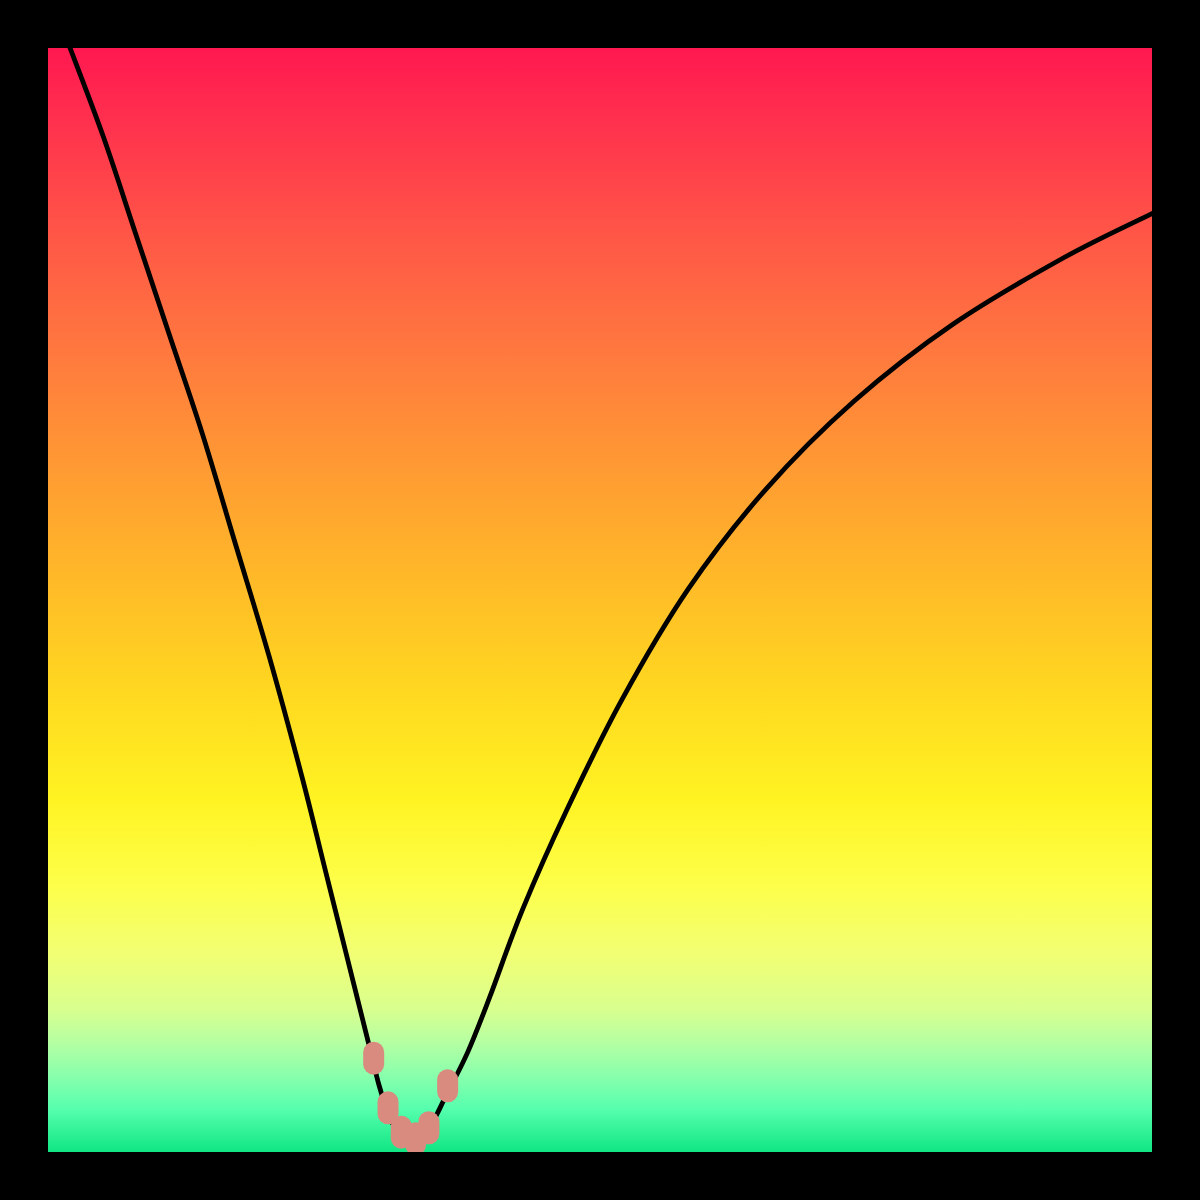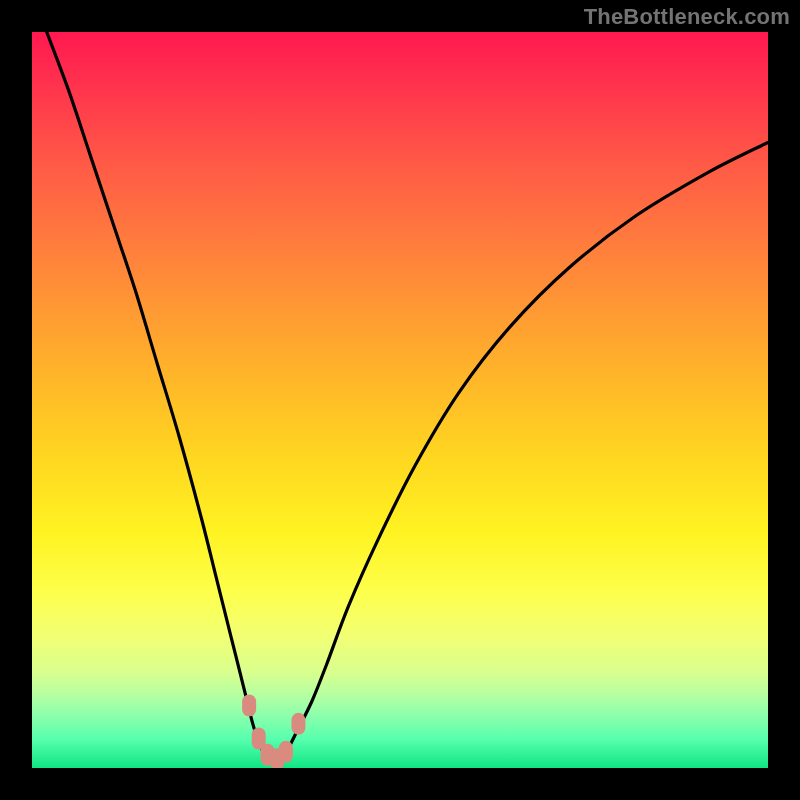--- a/index.html
+++ b/index.html
@@ -70,21 +70,20 @@
     top: 0;
     width: 100%;
     height: 100%;
     z-index: 3;
   }
 </style>
 </head>
 <body>
 
 <div class="frame">
-  <div class="watermark">TheBottleneck.com</div>
 
   <div class="plot">
     <div class="gradient"></div>
     <svg class="curve" viewBox="0 0 736 736" preserveAspectRatio="none">
       <path id="curve-path" fill="none" stroke="#000" stroke-width="3.2" stroke-linecap="round" stroke-linejoin="round" d="M 14.72 0.00 C 18.40 9.81, 29.44 38.03, 36.80 58.88 C 44.16 79.73, 51.52 103.04, 58.88 125.12 C 66.24 147.20, 73.60 169.28, 80.96 191.36 C 88.32 213.44, 95.68 234.29, 103.04 257.60 C 110.40 280.91, 117.76 306.67, 125.12 331.20 C 132.48 355.73, 139.84 379.04, 147.20 404.80 C 154.56 430.56, 163.15 462.45, 169.28 485.76 C 175.41 509.07, 179.09 525.01, 184.00 544.64 C 188.91 564.27, 193.81 583.89, 198.72 603.52 C 203.63 623.15, 209.76 647.68, 213.44 662.40 C 217.12 677.12, 218.35 683.25, 220.80 691.84 C 223.25 700.43, 225.71 708.40, 228.16 713.92 C 230.61 719.44, 233.07 722.51, 235.52 724.96 C 237.97 727.41, 240.43 728.64, 242.88 728.64 C 245.33 728.64, 247.79 727.41, 250.24 724.96 C 252.69 722.51, 255.15 718.21, 257.60 713.92 C 260.05 709.63, 261.28 706.56, 264.96 699.20 C 268.64 691.84, 274.77 680.80, 279.68 669.76 C 284.59 658.72, 288.27 648.91, 294.40 632.96 C 300.53 617.01, 307.89 594.93, 316.48 574.08 C 325.07 553.23, 334.88 531.15, 345.92 507.84 C 356.96 484.53, 369.23 458.77, 382.72 434.24 C 396.21 409.71, 410.93 383.95, 426.88 360.64 C 442.83 337.33, 460.00 315.25, 478.40 294.40 C 496.80 273.55, 516.43 253.92, 537.28 235.52 C 558.13 217.12, 580.21 199.95, 603.52 184.00 C 626.83 168.05, 655.04 152.11, 677.12 139.84 C 699.20 127.57, 726.19 115.31, 736.00 110.40"></path>
       <g id="markers">
           <rect x="210.12" y="662.44" width="14" height="22" rx="7" ry="7" fill="#d98b80"></rect>
           <rect x="219.69" y="695.56" width="14" height="22" rx="7" ry="7" fill="#d98b80"></rect>
           <rect x="228.52" y="711.75" width="14" height="22" rx="7" ry="7" fill="#d98b80"></rect>
           <rect x="238.09" y="716.17" width="14" height="22" rx="7" ry="7" fill="#d98b80"></rect>

